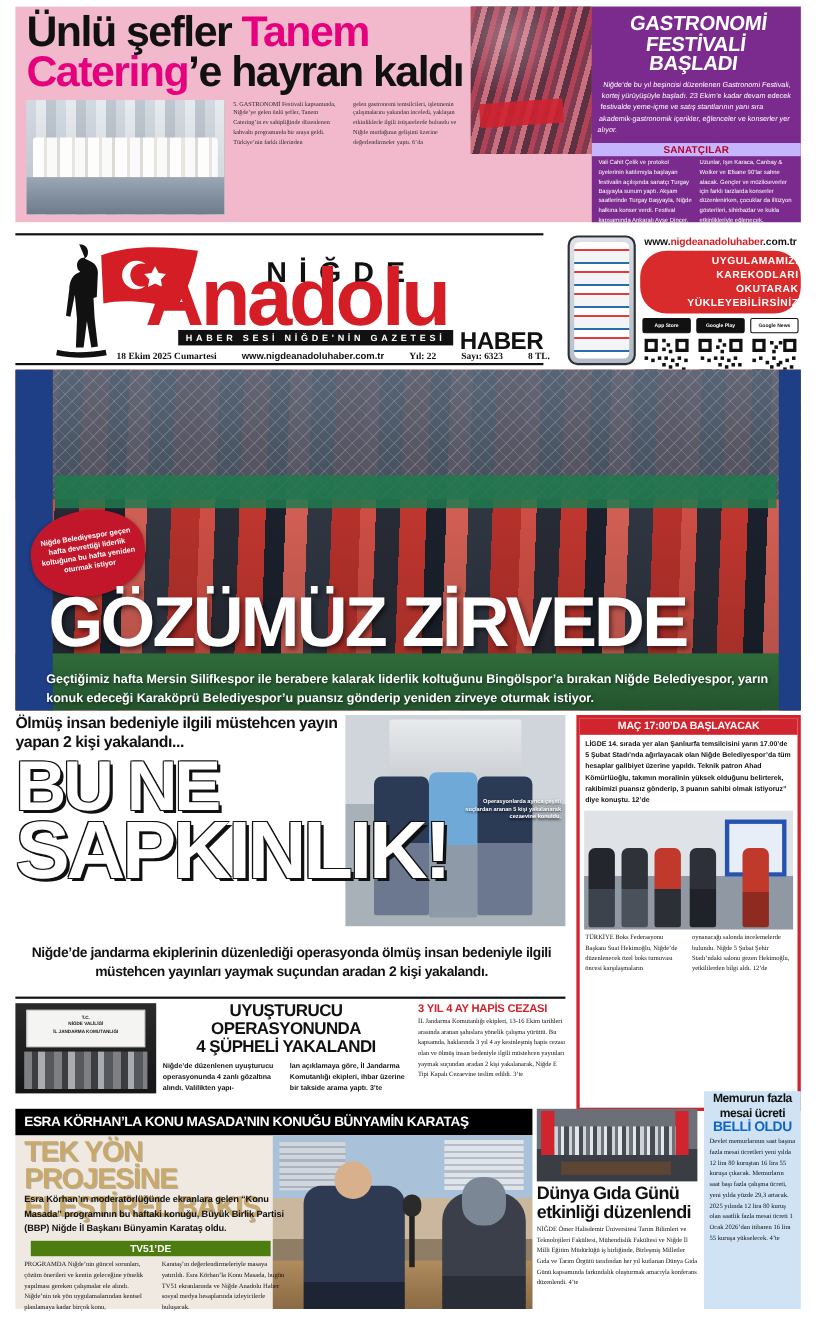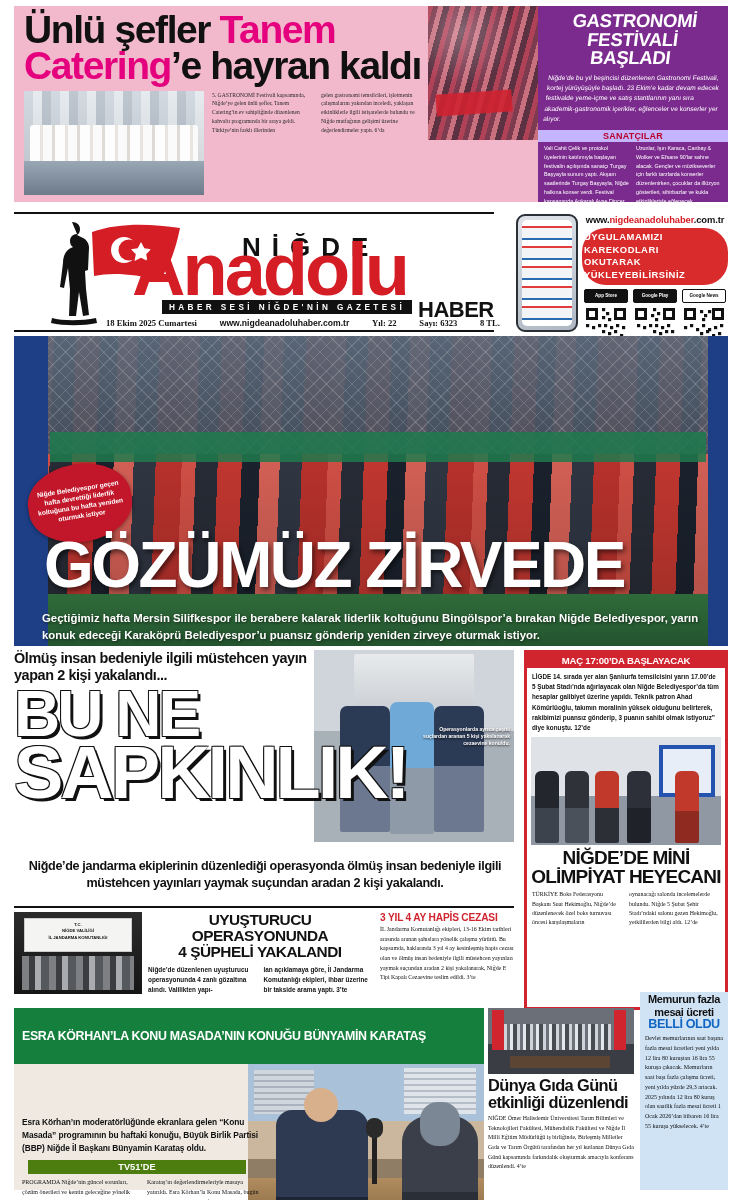--- a/index.html
+++ b/index.html
@@ -122,21 +122,21 @@
   }
   .promo-phone .scr {
     position:absolute; inset:4px; border-radius:5px; overflow:hidden;
     background: repeating-linear-gradient(to bottom,#fff 0 6px,#e23b3b 6px 8px,#f2f4f6 8px 18px,#2b6cb0 18px 20px);
   }
   .promo-right { flex:1; padding-top:2px; }
   .promo-url { font-size:9.4px; text-align:center; color:#111; font-weight:700; letter-spacing:-.1px; }
   .promo-url .hl { color:#d41d24; }
   .promo-red {
     margin-top:3px; background:#d92b2b; color:#fff; font-weight:700;
-    font-size:9.4px; letter-spacing:.5px; text-align:left; padding:3px 2px; line-height:1.35;border-radius:24px;
+    font-size:9.4px; letter-spacing:.5px; text-align:right; padding:3px 2px; line-height:1.35;border-radius:24px;
   }
   .promo-badges { display:flex; gap:5px; justify-content:center; margin-top:4px; }
   .badge { width:44px; height:14px; border:1px solid #111; border-radius:2px;
            display:flex; align-items:center; justify-content:center; font-size:4.6px;
            font-weight:700; color:#111; background:#fff; }
   .badge.dark { background:#111; color:#fff; border-color:#111; }
   .promo-qrs { display:flex; gap:5px; justify-content:center; margin-top:3px; }
   .qr { width:44px; height:44px; background:#fff; }
   .qr svg { display:block; }
 
@@ -287,22 +287,22 @@
   .narc-cols { display:flex; gap:7px; margin-top:4px; }
   .narc-cols .c { width:50%; font-size:6.4px; line-height:1.62; color:#111; font-weight:600; }
   .narc-right { position:absolute; left:366px; top:4px; width:134px; }
   .narc-right .h { color:#d0242e; font-weight:800; font-size:10.2px; letter-spacing:-.2px; }
   .narc-right .b { font-size:5.9px; line-height:1.63; color:#111; margin-top:2px;
                    font-family:"Liberation Serif", serif; }
 
   
   .esra { position:absolute; left:14px; top:1008px; width:470px; height:182px; background:#efe9e2; }
   .esra-bar {
-    background:#15803d; color:#fff; font-weight:800; font-size:12.4px;
-    padding:21px 8px; letter-spacing:-.35px;
+    background:#000000; color:#fff; font-weight:800; font-size:12.4px;
+    padding:5px 8px; letter-spacing:-.35px;
   }
   .esra-inner { position:relative; height:158px; }
   .esra-photo {
     position:absolute; right:0; top:0; width:236px; height:158px; overflow:hidden;
     background:linear-gradient(to bottom,#a9c2da 0 36%,#cbb79d 36% 60%,#8f7d66 60% 100%);
   }
   .esra-photo .bld{ position:absolute; left:6px; top:6px; width:60px; height:44px;
     background:repeating-linear-gradient(to bottom,#cfd6de 0 4px,#aab3bd 4px 6px); }
   .esra-photo .bld2{ position:absolute; right:8px; top:4px; width:72px; height:46px;
     background:repeating-linear-gradient(to bottom,#dfe4ea 0 4px,#b5bec8 4px 6px); }
@@ -588,24 +588,20 @@
       <div class="mac-bar">MAÇ 17:00’DA BAŞLAYACAK</div>
       <div class="mac-body">LİGDE 14. sırada yer alan Şanlıurfa temsilcisini yarın 17.00’de 5 Şubat Stadı’nda ağırlayacak olan Niğde Belediyespor’da tüm hesaplar galibiyet üzerine yapıldı. Teknik patron Ahad Kömürlüoğlu, takımın moralinin yüksek olduğunu belirterek, rakibimizi puansız gönderip, 3 puanın sahibi olmak istiyoruz” diye konuştu. 12’de</div>
       <div class="olimp-photo">
         <div class="ring"></div>
           <div class="f1"></div>
           <div class="f2"></div>
           <div class="f3"></div>
           <div class="f4"></div>
           <div class="f5"></div>
       </div>
-      <div class="olimp-title">
-        <div>NİĞDE’DE MİNİ</div>
-        <div>OLİMPİYAT HEYECANI</div>
-      </div>
       <div class="olimp-cols">
         <div class="c">TÜRKİYE Boks Federasyonu Başkanı Suat Hekimoğlu, Niğde’de düzenlenecek özel boks turnuvası öncesi karşılaşmaların</div>
         <div class="c">oynanacağı salonda incelemelerde bulundu. Niğde 5 Şubat Şehir Stadı’ndaki salonu gezen Hekimoğlu, yetkililerden bilgi aldı. 12’de</div>
       </div>
     </div>
   </div>
 
   <div class="narc">
     <div class="narc-photo">
       <div class="board">
@@ -635,20 +631,24 @@
     <div class="esra-bar">ESRA KÖRHAN’LA KONU MASADA’NIN KONUĞU BÜNYAMİN KARATAŞ</div>
     <div class="esra-inner">
       <div class="esra-photo">
         <div class="bld"></div>
           <div class="bld2"></div>
         <div class="table"></div>
           <div class="man"></div>
           <div class="woman"></div>
           <div class="mic"></div>
       </div>
+      <div class="esra-title">
+        <div>TEK YÖN PROJESİNE</div>
+        <div>ELEŞTİREL BAKIŞ</div>
+      </div>
       <div class="esra-lead">Esra Körhan’ın moderatörlüğünde ekranlara gelen “Konu Masada” programının bu haftaki konuğu, Büyük Birlik Partisi (BBP) Niğde İl Başkanı Bünyamin Karataş oldu.</div>
       <div class="tv51">TV51’DE</div>
       <div class="esra-cols">
         <div class="c">PROGRAMDA Niğde’nin güncel sorunları, çözüm önerileri ve kentin geleceğine yönelik yapılması gereken çalışmalar ele alındı. Niğde’nin tek yön uygulamalarından kentsel planlamaya kadar birçok konu,</div>
         <div class="c">Karataş’ın değerlendirmeleriyle masaya yatırıldı. Esra Körhan’la Konu Masada, bugün TV51 ekranlarında ve Niğde Anadolu Haber sosyal medya hesaplarında izleyicilerle buluşacak.</div>
       </div>
     </div>
   </div>
 
   <div class="gida">

